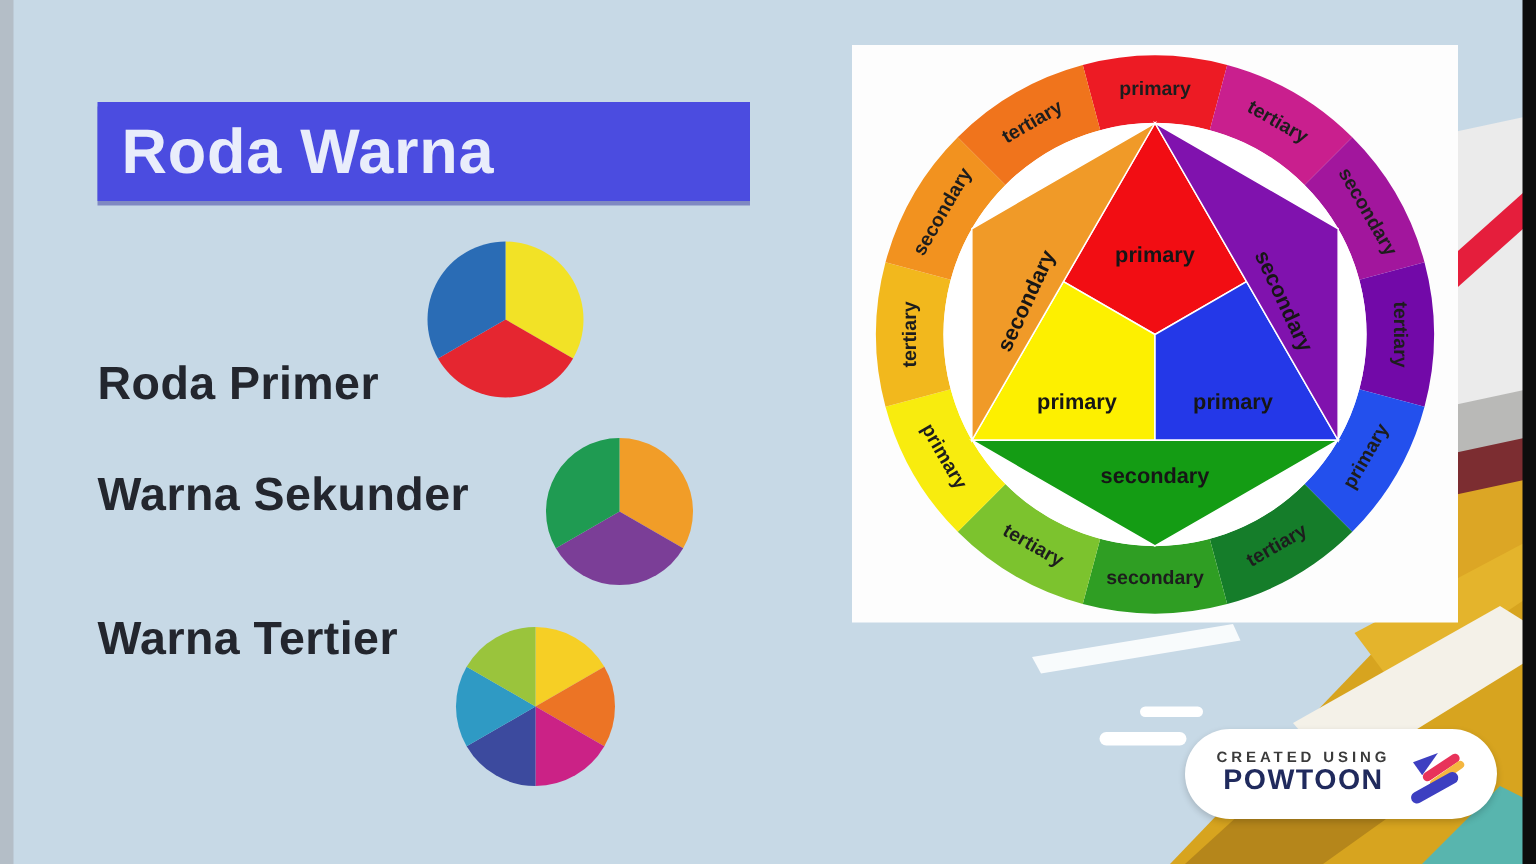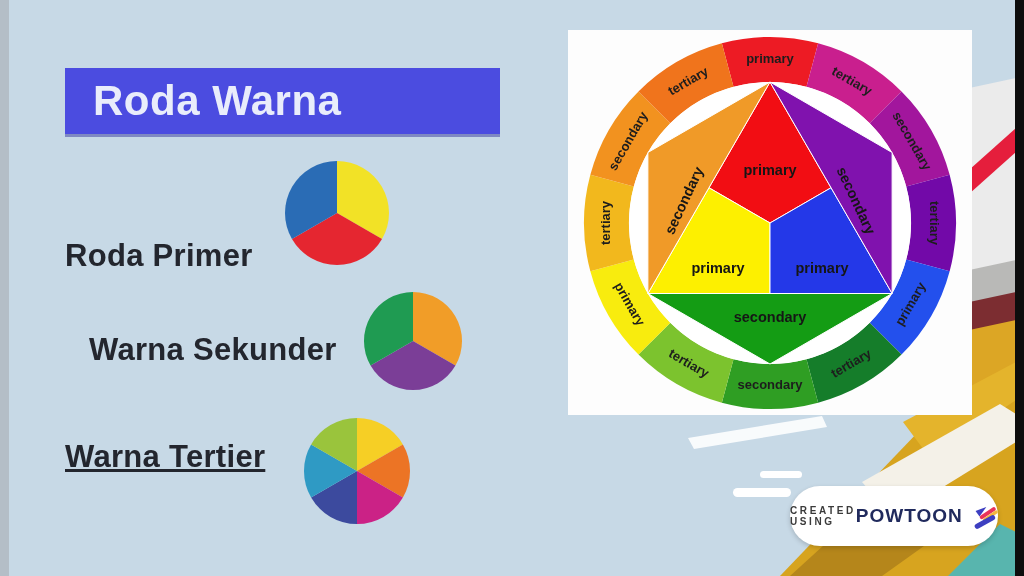--- a/index.html
+++ b/index.html
@@ -7,52 +7,52 @@
     width:1024px;height:576px;position:relative;overflow:hidden;
     background:#c7d9e6;
     font-family:"Liberation Sans","DejaVu Sans",sans-serif;
   }
   .edge-left{position:absolute;left:0;top:0;width:9px;height:576px;background:#b4bec7;}
   .edge-right{position:absolute;right:0;top:0;width:9px;height:576px;background:#0d0d0d;z-index:50;}
   .books{position:absolute;left:0;top:0;width:1024px;height:576px;z-index:1;pointer-events:none;}
   .title-banner{
     position:absolute;left:65px;top:68px;width:435px;height:66px;z-index:5;
     background:#4b4ce0;box-shadow:0 3px 0 rgba(40,40,150,.45);
-    display:flex;align-items:center;padding-left:28px;box-sizing:border-box;
+    display:flex;align-items:center;padding-left:16px;box-sizing:border-box;
   }
   .title-banner h1{
     margin:0;font-size:42px;font-weight:bold;color:#e9edfb;letter-spacing:.5px;
   }
   .row-label{
     position:absolute;left:65px;z-index:5;
     font-size:31px;font-weight:600;color:#23262e;letter-spacing:.3px;
   }
   #row-label-0{top:238px;}
-  #row-label-1{top:332px;margin-left:24px;}
-  #row-label-2{top:439px;text-decoration:underline;}
+  #row-label-1{top:312px;}
+  #row-label-2{top:408px;}
   .pie{position:absolute;z-index:5;}
   #pie-0{left:284px;top:160px;}
   #pie-1{left:363px;top:291px;}
   #pie-2{left:303px;top:417px;}
   .wheel-card{
     position:absolute;left:568px;top:30px;width:404px;height:385px;
     background:#fdfdfd;z-index:10;
   }
   .wheel-card svg{display:block;}
   .ring-label{font-size:13px;font-weight:600;fill:#1d1d1d;}
   .inner-label{font-size:14.5px;font-weight:600;fill:#161616;}
   .speedline{position:absolute;background:#ffffff;border-radius:6px;z-index:20;}
   #speedline-0{left:733px;top:488px;width:58px;height:9px;}
   #speedline-1{left:760px;top:471px;width:42px;height:7px;}
   .badge{
     position:absolute;left:790px;top:486px;width:208px;height:60px;z-index:30;
     background:#ffffff;border-radius:30px;box-shadow:0 2px 5px rgba(0,0,0,.18);
     display:flex;align-items:center;justify-content:center;gap:8px;cursor:pointer;
   }
-  .badge-text{display:flex;align-items:center;line-height:1.1;}
+  .badge-text{display:flex;flex-direction:column;align-items:center;line-height:1.1;}
   .badge-caption{font-size:10px;letter-spacing:2.6px;color:#3b3b3b;font-weight:600;}
   .badge-brand{font-size:19px;font-weight:bold;color:#202a5d;letter-spacing:1px;}
 </style>
 </head>
 <body>
 
 <div class="edge-left"></div>
 
 <svg class="books" viewBox="0 0 1024 576" aria-hidden="true">
   <g>

